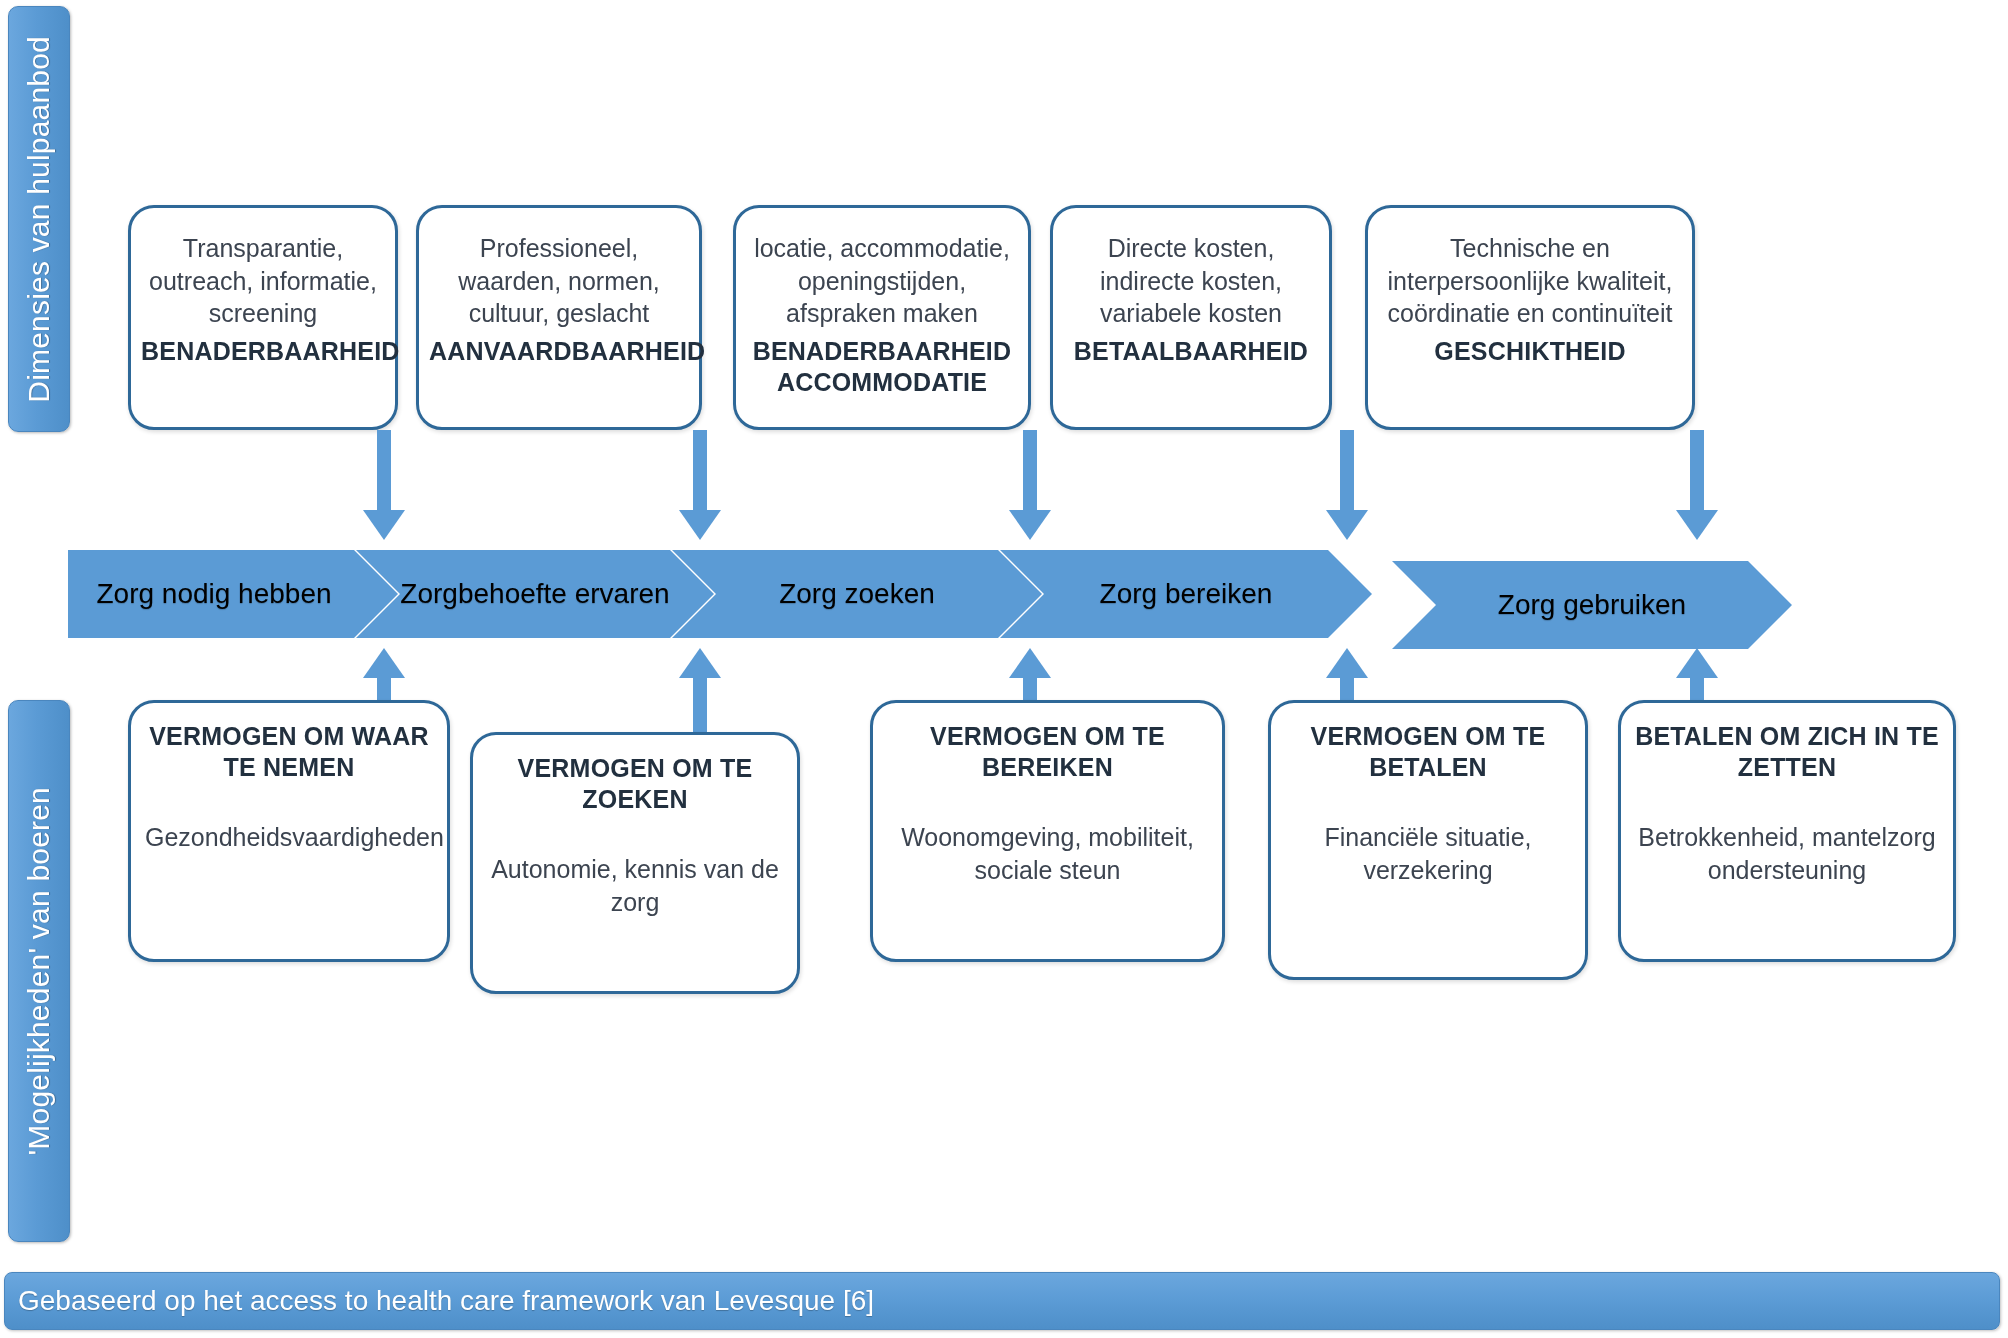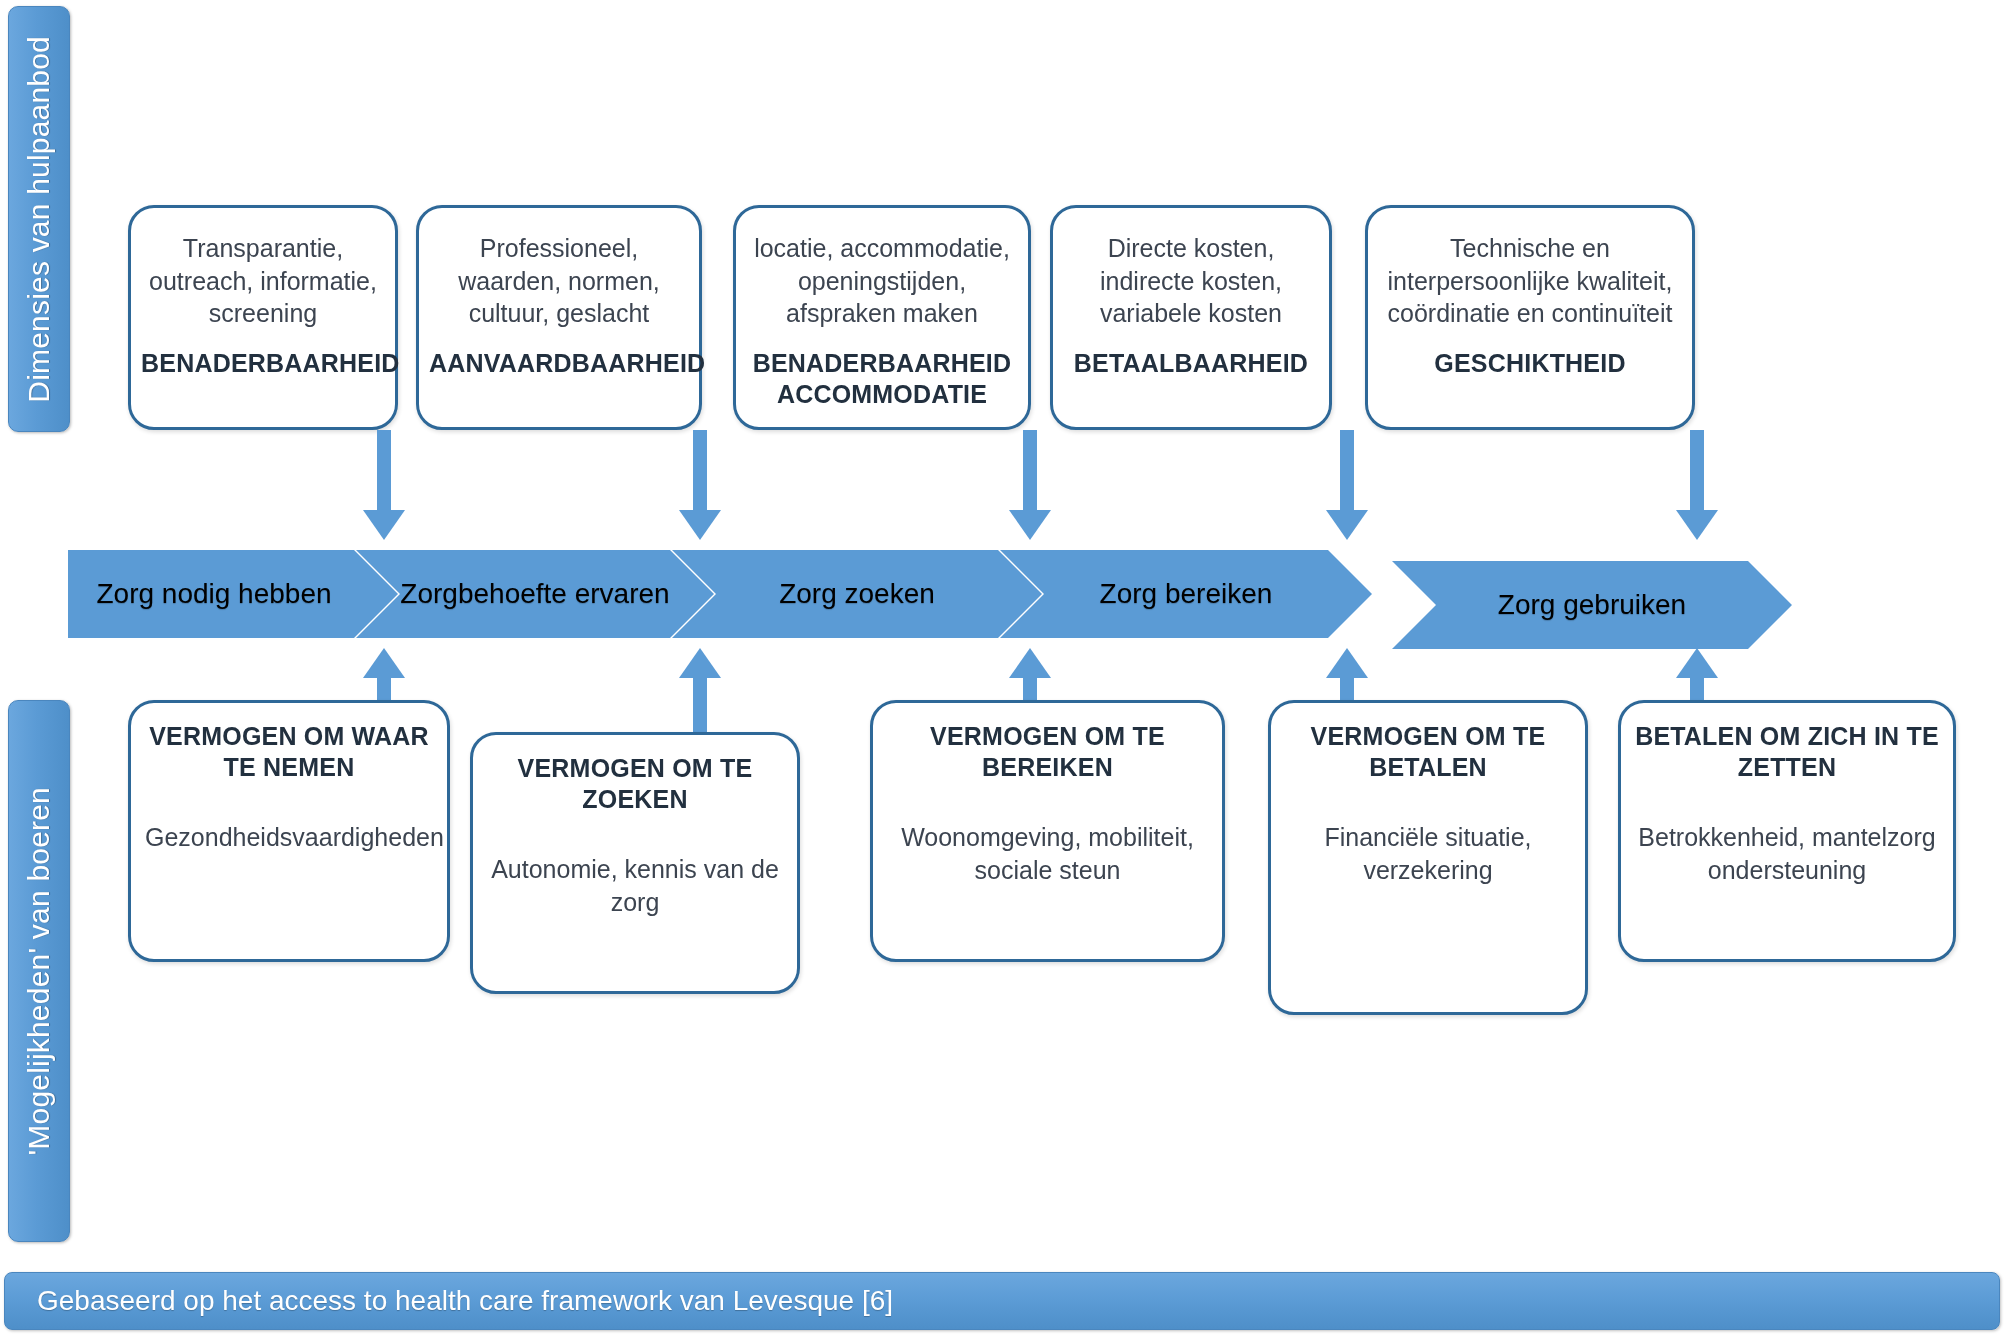--- a/index.html
+++ b/index.html
@@ -43,21 +43,21 @@
   .card .desc{
     position:absolute;left:14px;right:14px;
     font-size:25px;line-height:1.30;color:#3C4450;
   }
   .card .title{
     position:absolute;left:10px;right:10px;
     font-size:25px;line-height:1.25;font-weight:bold;color:#22303F;
     letter-spacing:0.2px;
   }
   .card.top .desc{top:24px;}
-  .card.top .title{top:140px;}
+  .card.top .title{top:128px;}
   .card.bottom .title{top:18px;}
   .card.bottom .desc{top:118px;}
 
   
   #chev-band{position:absolute;left:68px;top:550px;width:1932px;height:88px;}
   .chev{
     position:absolute;top:0;height:88px;
     background:#5B9BD5;
     display:flex;align-items:center;justify-content:center;
     color:#000000;font-size:28px;line-height:1.18;text-align:center;
@@ -89,21 +89,21 @@
   .conn.up::after{bottom:100%;border-bottom:30px solid #5B9BD5;}
 
   
   #caption{
     position:absolute;left:4px;top:1272px;width:1996px;height:58px;
     background:linear-gradient(to bottom,#6BA7DE 0%,#5B9BD5 50%,#4E8FC9 100%);
     border:1px solid #4A86BE;border-radius:8px;
     box-shadow:1px 1px 3px rgba(0,0,0,0.25);
     box-sizing:border-box;
     display:flex;align-items:center;
-    color:#ffffff;font-size:28px;padding-left:32px;
+    color:#ffffff;font-size:28px;padding-left:13px;
     text-shadow:0 1px 1px rgba(0,0,0,0.25);
   }
 </style>
 </head>
 <body>
 
 <div class="side-label" id="side-top">
   <span>Dimensies van hulpaanbod</span>
 </div>
 <div class="side-label" id="side-bottom">
@@ -166,21 +166,21 @@
   <div class="desc">Gezondheidsvaardigheden</div>
 </div>
 <div class="card bottom" style="left:470px;top:700px;width:330px;height:262px;margin-top:32px;">
   <div class="title">VERMOGEN OM TE ZOEKEN</div>
   <div class="desc">Autonomie, kennis van de zorg</div>
 </div>
 <div class="card bottom" style="left:870px;top:700px;width:355px;height:262px;">
   <div class="title">VERMOGEN OM TE BEREIKEN</div>
   <div class="desc">Woonomgeving, mobiliteit, sociale steun</div>
 </div>
-<div class="card bottom" style="left:1268px;top:700px;width:320px;height:315px;">
+<div class="card bottom" style="left:1268px;top:700px;width:320px;height:280px;">
   <div class="title">VERMOGEN OM TE BETALEN</div>
   <div class="desc">Financiële situatie, verzekering</div>
 </div>
 <div class="card bottom" style="left:1618px;top:700px;width:338px;height:262px;">
   <div class="title">BETALEN OM ZICH IN TE ZETTEN</div>
   <div class="desc">Betrokkenheid, mantelzorg ondersteuning</div>
 </div>
 
 <div id="caption">
   <span>Gebaseerd op het access to health care framework van Levesque [6]</span>

